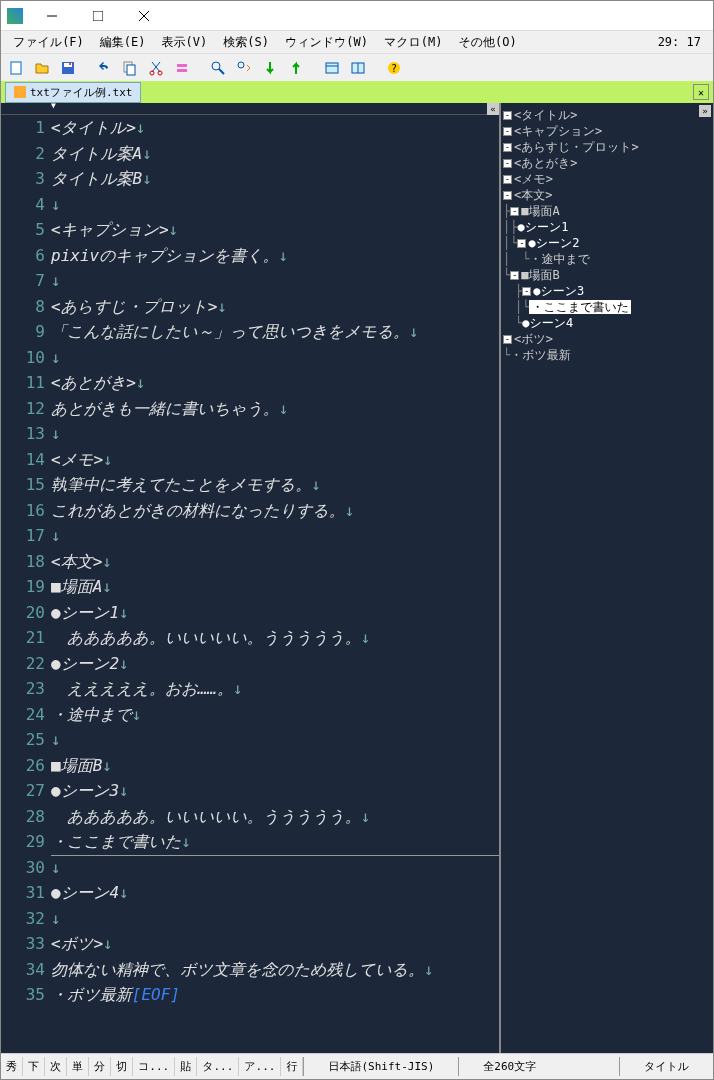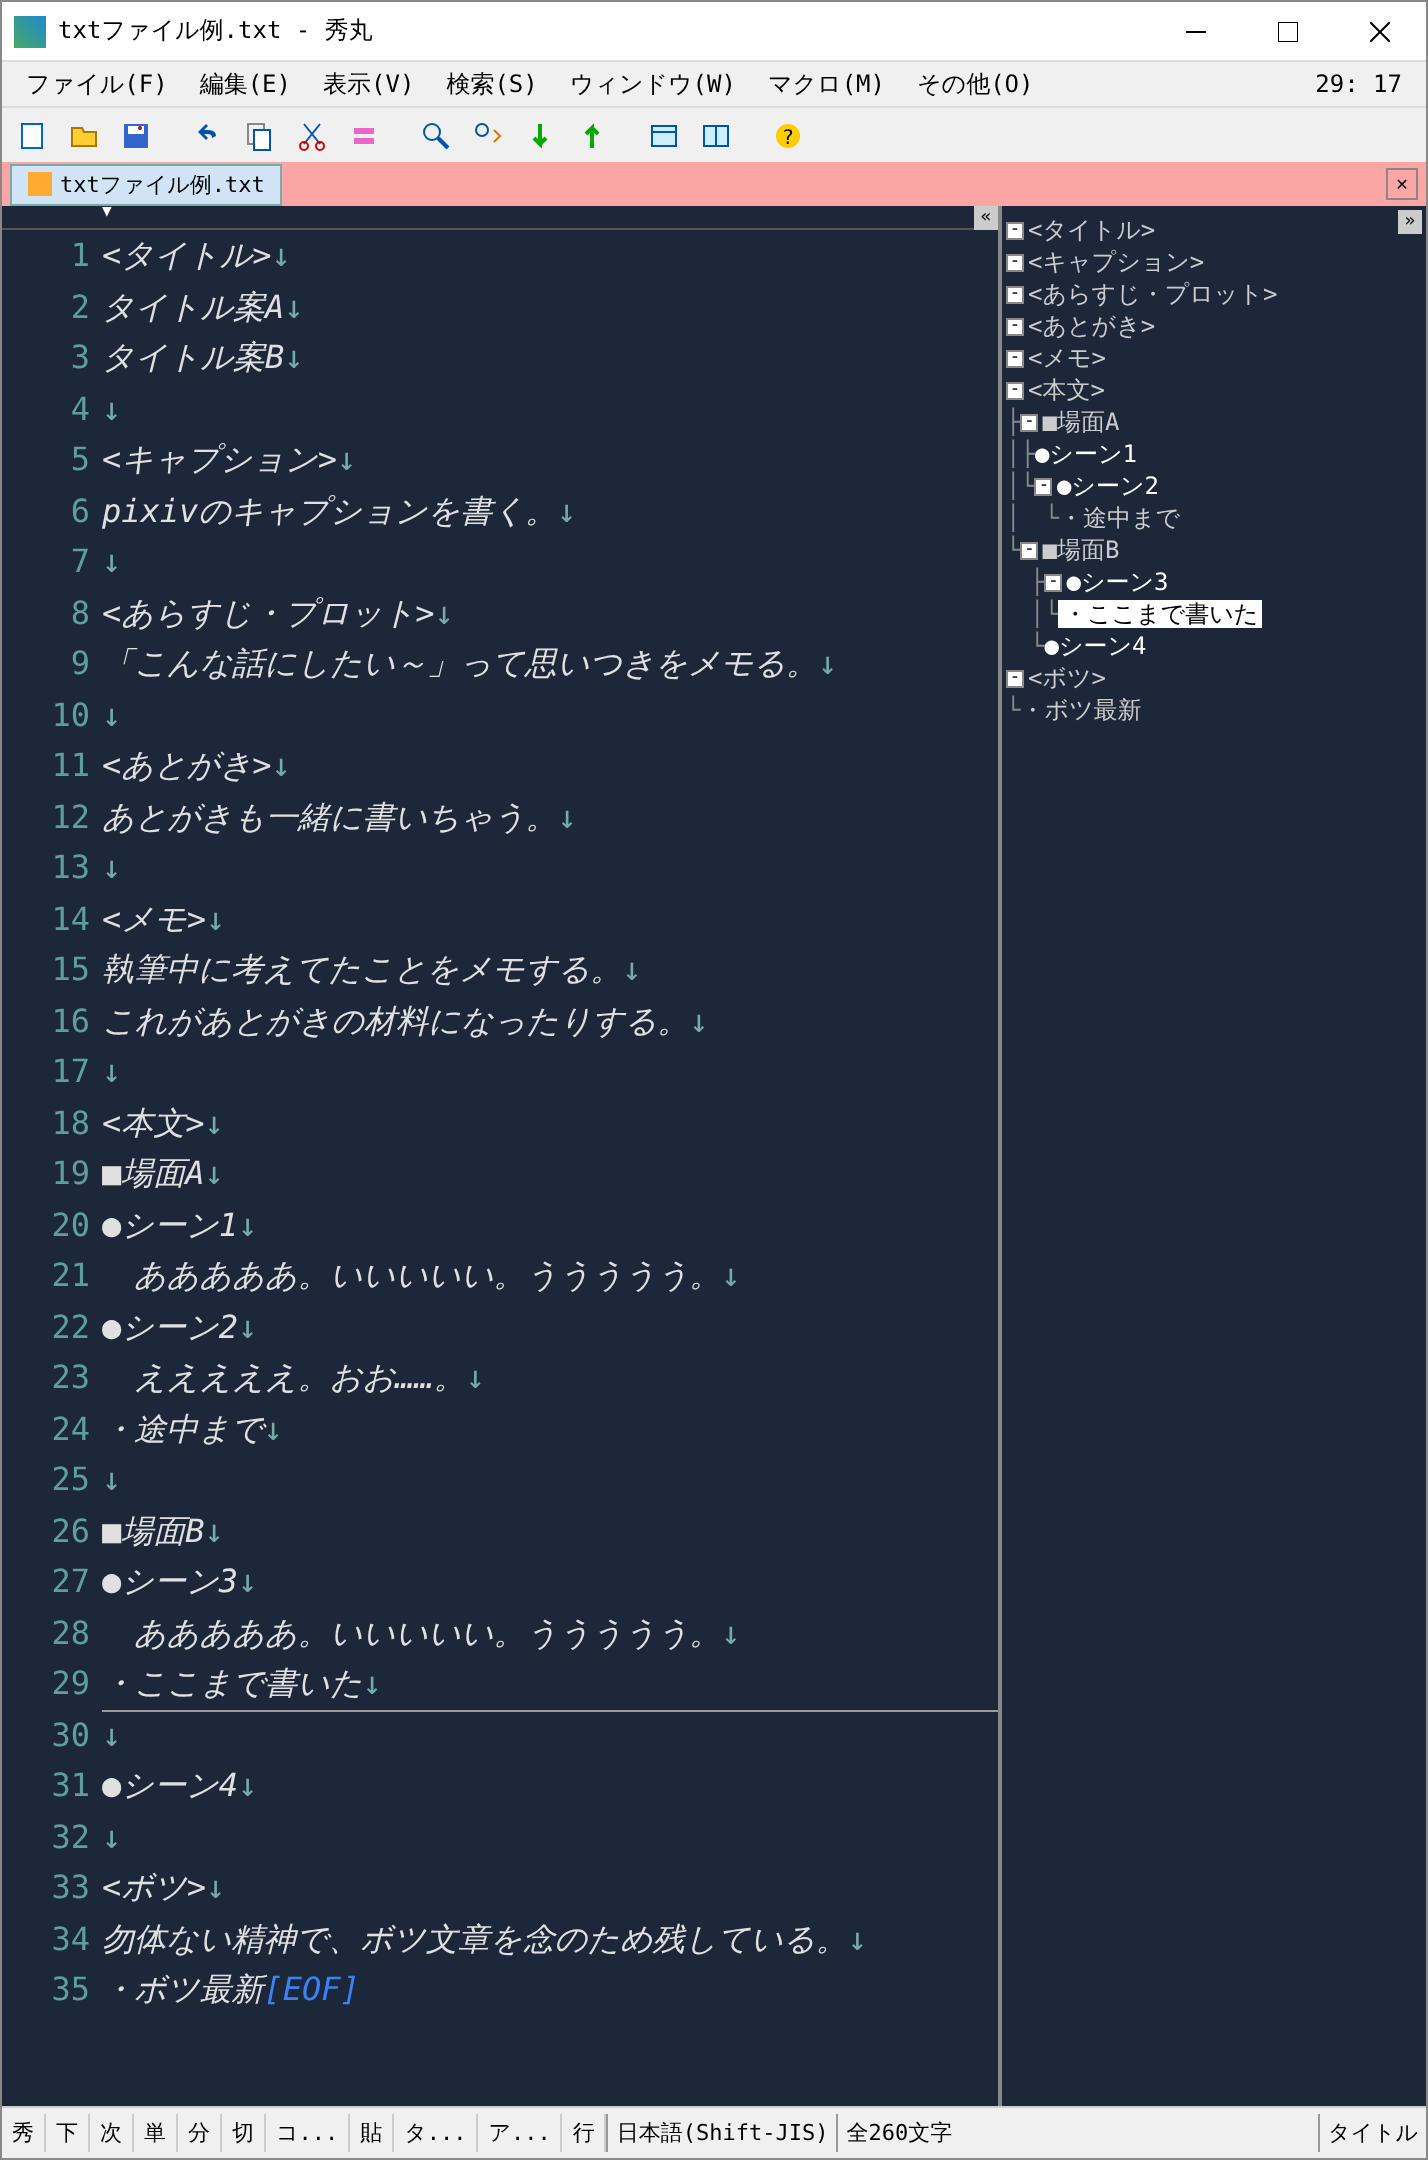--- a/index.html
+++ b/index.html
@@ -9,21 +9,21 @@
 .titlebar-text { flex: 1; font-size: 12px; }
 .win-controls { display: flex; }
 .win-btn { width: 46px; height: 30px; display: flex; align-items: center; justify-content: center; }
 .win-btn svg { width: 10px; height: 10px; }
 .menubar { height: 22px; background: #f0f0f0; display: flex; align-items: center; padding: 0 4px; font-size: 12px; }
 .menu-item { padding: 2px 8px; text-align: center; }
 .menubar-right { margin-left: auto; padding-right: 8px; font-size: 12px; }
 .toolbar { height: 28px; background: #f0f0f0; display: flex; align-items: center; padding: 2px 4px; gap: 4px; border-top: 1px solid #ddd; }
 .tool-btn { width: 22px; height: 22px; display: flex; align-items: center; justify-content: center; border: 1px solid transparent; }
 .tool-sep { width: 6px; }
-.tabbar { height: 22px; background: #fca5a5; display: flex; align-items: center; padding: 0 4px; position: relative; }
+.tabbar { height: 22px; background: #bef264; display: flex; align-items: center; padding: 0 4px; position: relative; }
 .tab { background: #d0e4f5; border: 1px solid #7aa; padding: 2px 8px; font-size: 11px; display: flex; align-items: center; gap: 4px; }
 .tab-icon { width: 12px; height: 12px; background: #fa3; }
 .tab-close { margin-left: auto; position: absolute; right: 4px; width: 16px; height: 16px; border: 1px solid #888; display: flex; align-items: center; justify-content: center; font-size: 10px; }
 .main-area { height: 950px; display: flex; background: #1c283a; }
 .editor-pane { width: 500px; display: flex; flex-direction: column; border-right: 2px solid #888; position: relative; }
 .ruler { height: 12px; background: #1c283a; border-bottom: 1px solid #555; position: relative; }
 .ruler::before { content: '▼'; position: absolute; left: 50px; top: -2px; font-size: 8px; color: #fff; }
 .collapse-col { position: absolute; right: 0; top: 0; width: 12px; height: 12px; background: #ccc; font-size: 9px; text-align: center; line-height: 12px; }
 .editor-body { flex: 1; display: flex; overflow: hidden; }
 .gutter { width: 50px; background: #1c283a; text-align: right; padding-right: 6px; color: #5f9ea0; font-size: 16px; line-height: 25.5px; }
@@ -33,29 +33,28 @@
 .line-mark { position: absolute; left: 0; right: 0; border-top: 1px solid #999; }
 .outline-pane { flex: 1; background: #1c283a; color: #ccc; font-size: 12px; padding: 4px 2px; position: relative; }
 .outline-col { position: absolute; right: 2px; top: 2px; width: 12px; height: 12px; background: #ccc; color: #000; font-size: 9px; text-align: center; line-height: 12px; }
 .tree-node { white-space: nowrap; line-height: 16px; display: flex; align-items: center; }
 .tree-toggle { width: 9px; height: 9px; border: 1px solid #888; background: #fff; color: #000; font-size: 9px; line-height: 7px; text-align: center; margin-right: 2px; display: inline-block; }
 .tree-conn { color: #888; }
 .tree-sel { background: #fff; color: #000; padding: 0 2px; }
 .bullet { color: #fff; }
 .statusbar { height: 26px; background: #f0f0f0; display: flex; align-items: center; font-size: 11px; border-top: 1px solid #ccc; }
 .status-btn { padding: 2px 5px; border-right: 1px solid #ccc; }
-.status-seg { padding: 2px 4px; border-left: 1px solid #999; }
+.status-seg { padding: 2px 24px; border-left: 1px solid #999; }
 .status-spacer { flex: 1; }
 </style>
 </head>
 <body>
 
 <div class="titlebar">
   <div class="titlebar-icon"></div>
-  <div class="titlebar-text">txtファイル例.txt - 秀丸</div>
   <div class="win-controls">
     <div class="win-btn">
         <svg viewBox="0 0 10 10">
           <line x1="0" y1="5" x2="10" y2="5" stroke="#000"></line>
         </svg>
       </div>
     <div class="win-btn">
         <svg viewBox="0 0 10 10">
           <rect x="0" y="0" width="10" height="10" fill="none" stroke="#000"></rect>
         </svg>

